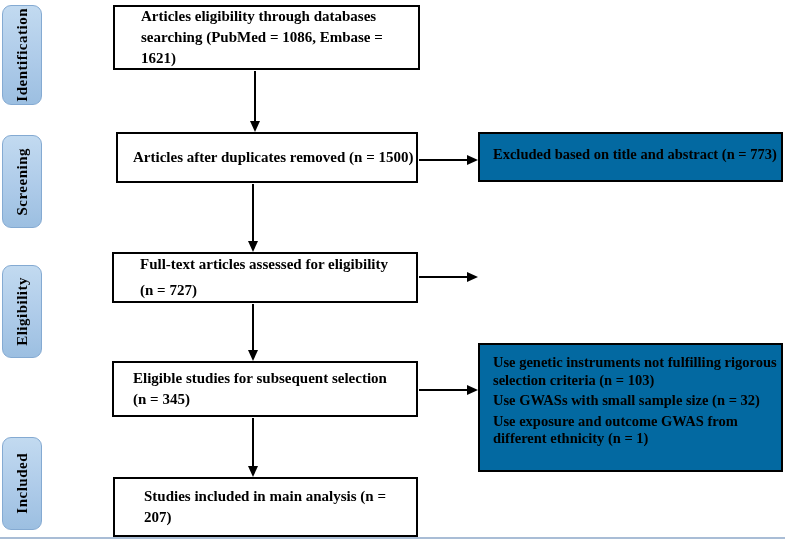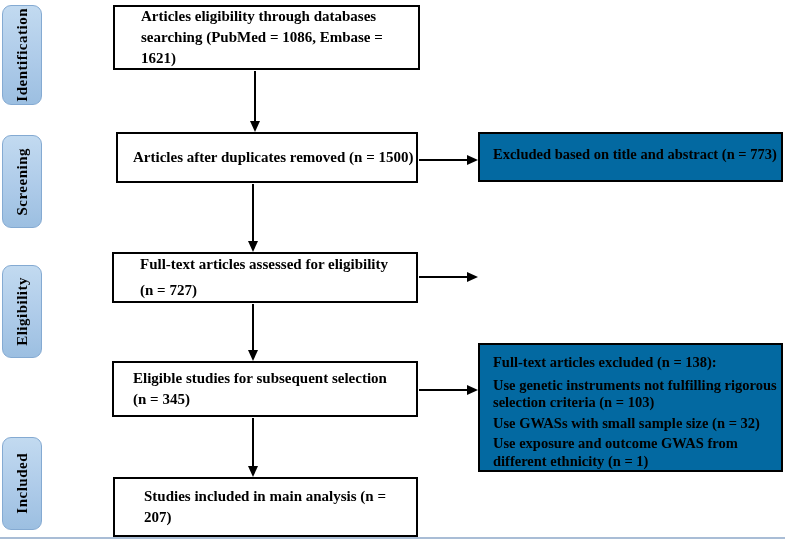--- a/index.html
+++ b/index.html
@@ -99,21 +99,20 @@
     <div>(n = 345)</div>
   </div>
   <div class="fbox" id="fbox5">
     <div>Studies included in main analysis (n = 207)</div>
   </div>
 
   <div class="ebox" id="ebox1">
     <div class="etitle">Excluded based on title and abstract (n = 773)</div>
   </div>
   <div class="ebox" id="ebox3">
-    <div class="etitle">Full-text articles excluded (n = 138):</div>
     <div class="eitem">Use genetic instruments not fulfilling rigorous selection criteria (n = 103)</div>
     <div class="eitem">Use GWASs with small sample size (n = 32)</div>
     <div class="eitem">Use exposure and outcome GWAS from different ethnicity (n = 1)</div>
   </div>
 
   <svg id="arrow-layer" width="785" height="540" viewBox="0 0 785 540">
 
     <g>
       <line x1="255" y1="71" x2="255" y2="122"></line>
       <polygon points="255,132 250,121 260,121"></polygon>

